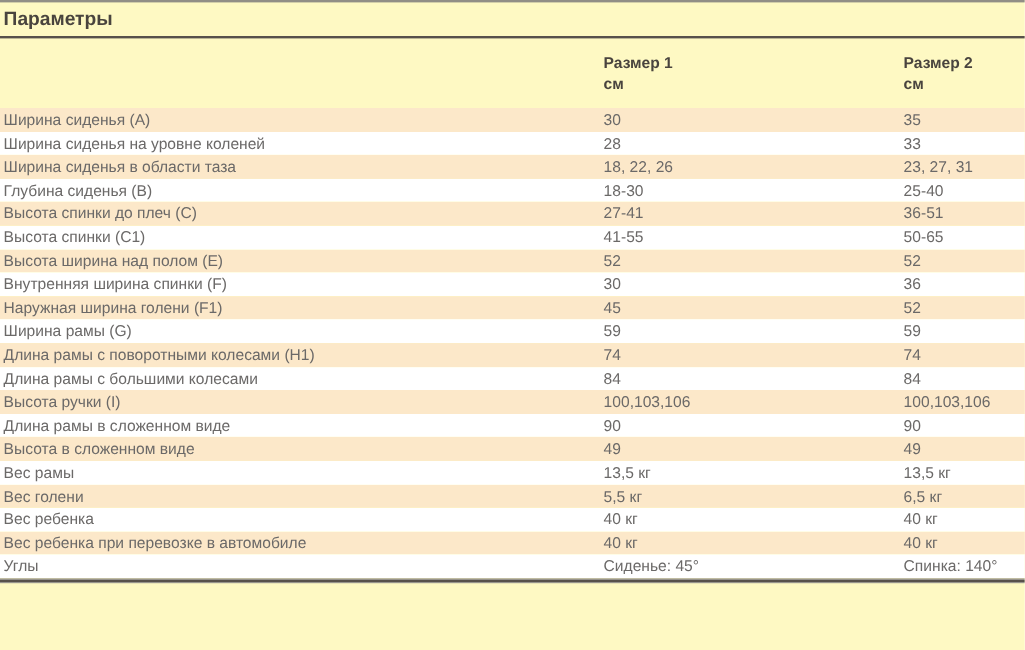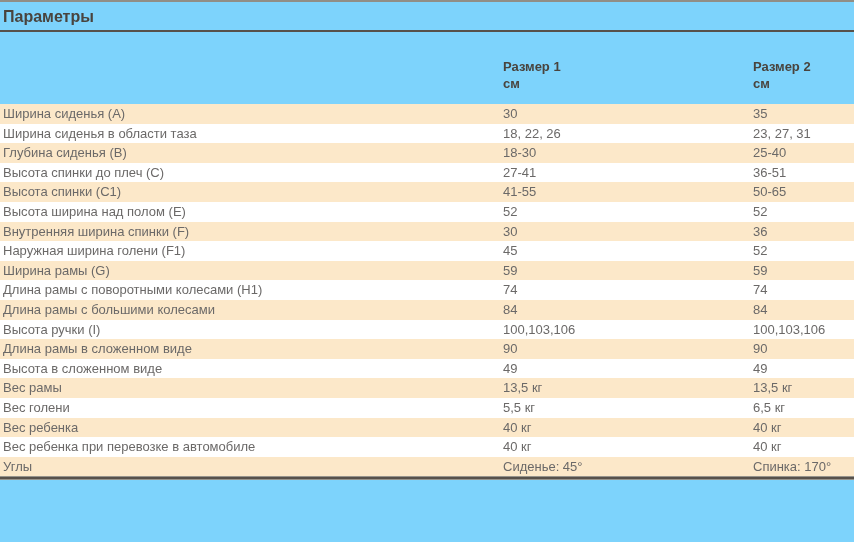--- a/index.html
+++ b/index.html
@@ -4,35 +4,35 @@
   <style>
     * { box-sizing: border-box; }
     html, body { margin: 0; padding: 0; background: #ffffff; }
     body {
       width: 854px; height: 542px;
       font-family: "Liberation Sans", sans-serif;
       overflow: hidden;
     }
     .page {
       width: 854px; height: 542px;
-      background: #7dd3fc;
+      background: #fef9c3;
       border-top: 2px solid #918e86;
     }
     .page-title {
       font-size: 16px;
       font-weight: bold;
       color: #49443e;
       padding: 6px 0 5px 3px;
       border-bottom: 2px solid #57514b;
       line-height: 17px;
     }
     table.params {
       width: 100%;
       border-collapse: collapse;
-      margin-top: 24px;
+      margin-top: 10px;
       table-layout: fixed;
     }
     col.c-label { width: 500px; }
     col.c-size1 { width: 250px; }
     col.c-size2 { width: 104px; }
     th {
       text-align: left;
       font-size: 13px;
       font-weight: bold;
       color: #49443e;
@@ -81,20 +81,25 @@
           <div>Размер 2</div>
           <div>см</div>
         </th>
       </tr>
     </thead>
     <tbody>
       <tr>
         <td>Ширина сиденья (A)</td>
         <td>30</td>
         <td>35</td>
+      </tr>
+      <tr>
+        <td>Ширина сиденья на уровне коленей</td>
+        <td>28</td>
+        <td>33</td>
       </tr>
       <tr>
         <td>Ширина сиденья в области таза</td>
         <td>18, 22, 26</td>
         <td>23, 27, 31</td>
       </tr>
       <tr>
         <td>Глубина сиденья (B)</td>
         <td>18-30</td>
         <td>25-40</td>
@@ -170,19 +175,19 @@
         <td>40 кг</td>
       </tr>
       <tr>
         <td>Вес ребенка при перевозке в автомобиле</td>
         <td>40 кг</td>
         <td>40 кг</td>
       </tr>
       <tr>
         <td>Углы</td>
         <td>Сиденье: 45°</td>
-        <td>Спинка: 170°</td>
+        <td>Спинка: 140°</td>
       </tr>
     </tbody>
   </table>
 
   <div class="bottom-rule"></div>
 </div>
 
 </body></html>

